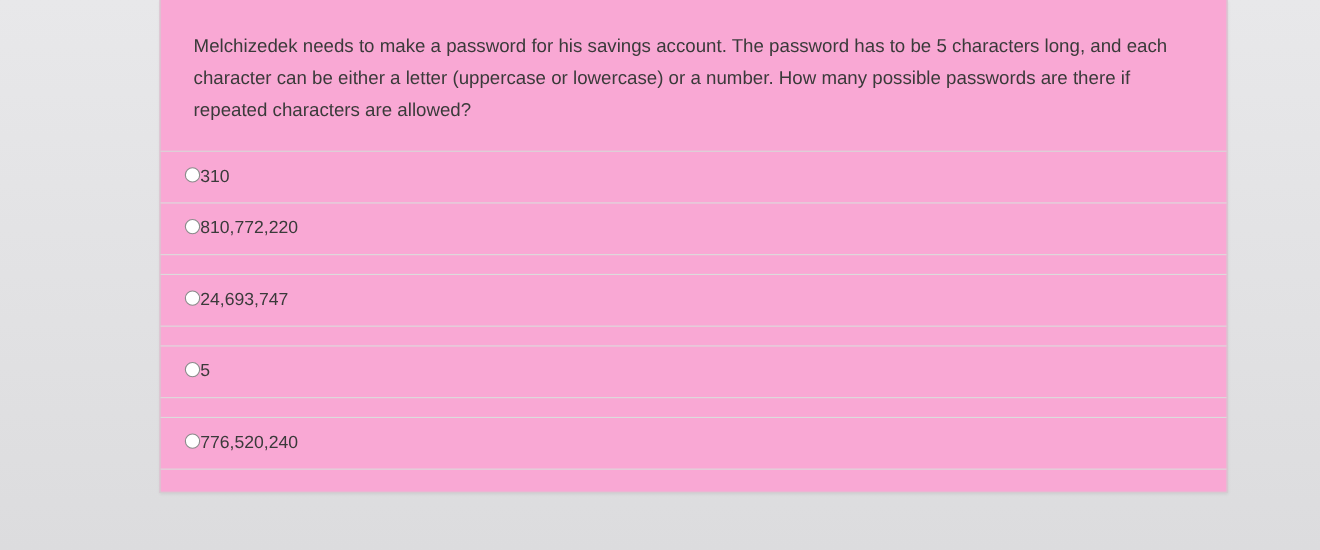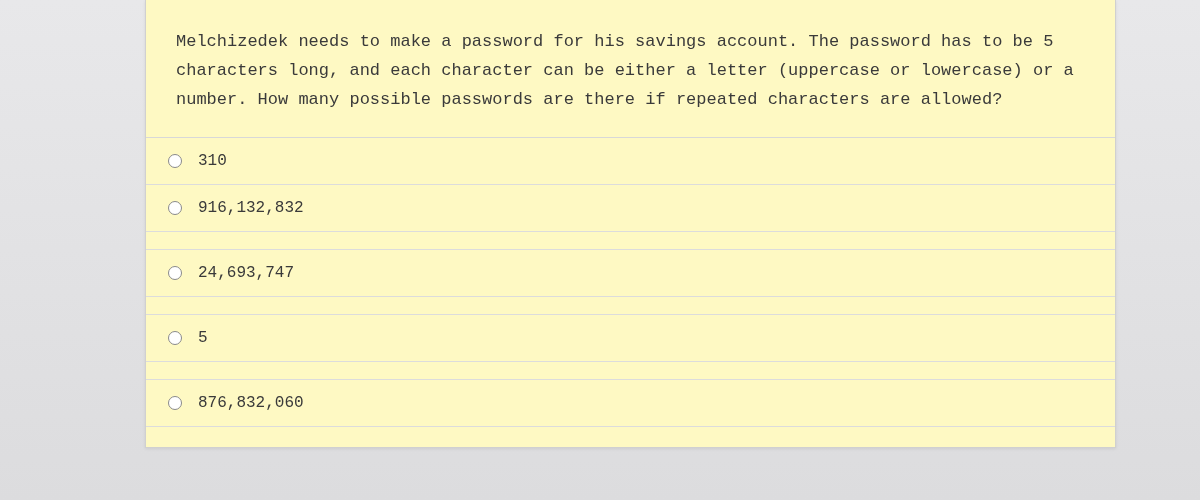--- a/index.html
+++ b/index.html
@@ -13,40 +13,38 @@
       width: 1200px;
       height: 500px;
       overflow: hidden;
       position: relative;
     }
     .question-card {
       position: absolute;
       left: 145px;
       top: 0;
       right: 84px;
-      background: #fef9c3;
+      background: #f9a8d4;
       border: 1px solid #d0d0d0;
       border-top: none;
       box-shadow: 0 1px 3px rgba(0,0,0,0.08);
-      font-family: Liberation Mono, monospace;
     }
     .question-text {
       padding: 28px 30px 22px 30px;
       font-size: 17px;
       line-height: 1.7;
       color: #3a3a3a;
       border-bottom: 1px solid #d8d8d8;
     }
     .options {
       padding: 0;
     }
     .option-row {
       display: flex;
-      align-items: center;
-      padding: 14px 12px 14px 50px;
+      padding: 14px 12px 14px 34px;
       border-bottom: 1px solid #dcdcdc;
       font-size: 16px;
       color: #3a3a3a;
       cursor: pointer;
       position: relative;
     }
     .option-row:last-of-type {
       border-bottom: none;
     }
     .radio-circle {
@@ -77,39 +75,39 @@
   <div class="question-text">Melchizedek needs to make a password for his savings account.  The password has to be 5 characters long, and each character can be either a letter (uppercase or lowercase) or a number. How many possible passwords are there if repeated characters are allowed?</div>
   <div class="options">
 
     <div class="option-row">
       <span class="radio-circle"></span>
       <span class="option-label">310</span>
     </div>
 
     <div class="option-row">
       <span class="radio-circle"></span>
-      <span class="option-label">916,132,832</span>
+      <span class="option-label">810,772,220</span>
     </div>
 
     <div class="spacer-row"></div>
 
     <div class="option-row">
       <span class="radio-circle"></span>
       <span class="option-label">24,693,747</span>
     </div>
 
     <div class="spacer-row"></div>
 
     <div class="option-row">
       <span class="radio-circle"></span>
       <span class="option-label">5</span>
     </div>
 
     <div class="spacer-row"></div>
 
     <div class="option-row">
       <span class="radio-circle"></span>
-      <span class="option-label">876,832,060</span>
+      <span class="option-label">776,520,240</span>
     </div>
 
     <div class="bottom-pad"></div>
   </div>
 </div>
 
 </body></html>

